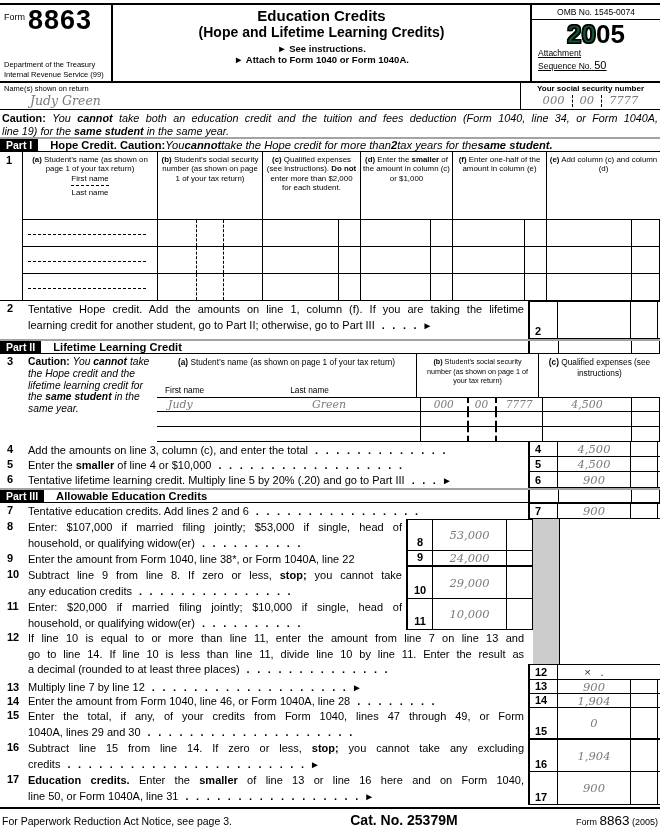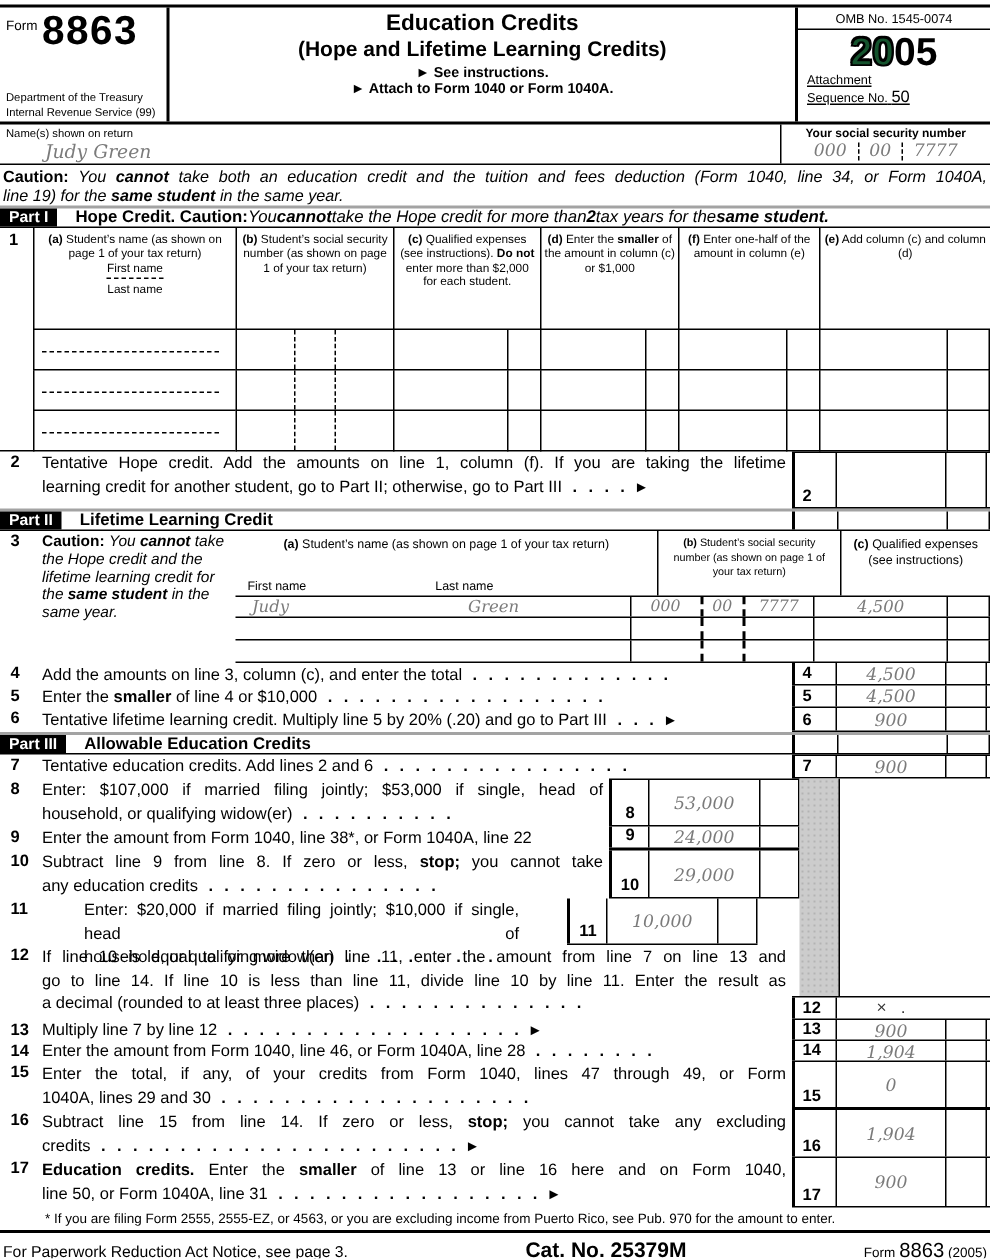--- a/index.html
+++ b/index.html
@@ -79,21 +79,21 @@
   .arrow{margin-left:6px; font-size:10px;}
   .rgroup{display:flex; width:132px; border-bottom:1px solid #000;}
   .rgroup.bt{border-top:1px solid #000;}
   .rgroup.bb2{border-bottom:2px solid #000;}
   .rno{width:30px; border-left:2px solid #000; border-right:1px solid #000; font-weight:700;
        display:flex; align-items:flex-end; justify-content:flex-start; padding:0 0 1px 5px;}
   .ramt{width:72px; display:flex; align-items:center; justify-content:center; font-size:11.5px;}
   .rcents{width:28px; border-left:1px solid #000; border-right:1px solid #000;}
   .self-end{align-self:flex-end; height:16px;}
   .h14{height:14px;} .h15{height:15px;} .h16{height:16px;}
-  .h31{height:31px;gap:28px;} .h32{height:32px;} .h33{height:33px;} .h38{height:38px;} .h50{height:50px;}
+  .h31{height:31px;} .h32{height:32px;} .h33{height:33px;} .h38{height:38px;} .h50{height:50px;}
   .h14 .ltext{line-height:12.5px;}
 
   
   .igroup{display:flex; border-bottom:1px solid #000;}
   .igroup.bt{border-top:1px solid #000;}
   .igroup.bb2{border-bottom:2.5px solid #000;}
   .ino{width:27px; border-left:2px solid #000; border-right:1px solid #000; font-weight:700;
        display:flex; align-items:flex-end; justify-content:center; padding-bottom:2px;}
   .iamt{width:73px; display:flex; align-items:center; justify-content:center; font-size:11.5px;}
   .icents{width:27px; border-left:1px solid #000; border-right:1px solid #000;}
@@ -109,21 +109,21 @@
   .p2{display:flex; height:88px;}
   .p2l{width:157px; display:flex;}
   .p2caution{flex:1; font-size:10.3px; line-height:11.8px; padding:2px 4px 0 0;}
   .p2r{flex:1; display:flex; flex-direction:column; border-bottom:1px solid #000;}
   .p2head{display:flex; height:43px;}
   .p2ha{flex:1; text-align:center; font-size:8.3px; display:flex; flex-direction:column; line-height:1.25;}
   .p2ha-top{padding-top:3px;}
   .p2ha-sub{display:flex; text-align:left; margin-top:auto; padding-bottom:1px;}
   .fn{margin-left:8px;} .lnm{margin-left:86px;}
   .p2hb{width:122px; border-left:1px solid #000; font-size:7.2px; text-align:center; padding:3px 4px 0 4px; line-height:1.35;}
-  .p2hc{width:100px; border-left:1px solid #000; font-size:8.3px; text-align:center; padding:3px 4px 0 4px; line-height:1.3;}
+  .p2hc{width:122px; border-left:1px solid #000; font-size:8.3px; text-align:center; padding:3px 4px 0 4px; line-height:1.3;}
   .p2row{display:flex; height:15px; border-top:1px solid #000;}
   .p2a{flex:1; display:flex; font-size:11px;}
   .p2first{width:145px; padding-left:11px;}
   .p2last{flex:1; padding-left:10px;}
   .p2b{width:122px; display:flex; border-left:1px solid #000; font-size:10.5px; text-align:center;}
   .p2b .t{flex:1;}
   .p2b .tmid{flex:0 0 30px; border-left:2px dashed #000; border-right:2px dashed #000;}
   .p2c{width:118px; display:flex; border-left:1px solid #000;}
   .p2cmain{width:89px; text-align:center; font-size:11px;}
   .p2ccents{width:29px; border-left:1px solid #000; border-right:1px solid #000;}
@@ -535,21 +535,20 @@
       <div class="jl"><span class="b">Education credits. </span><span>Enter the </span><span class="b">smaller</span><span> of line 13 or line 16 here and on Form 1040,</span></div>
       <div><span><span>line 50, or Form 1040A, line 31</span></span><span class="leader">. . . . . . . . . . . . . . . . .</span><span class="arrow">►</span></div>
     </div>
     <div class="rgroup">
         <div class="rno">17</div>
         <div class="ramt entry">900</div>
         <div class="rcents"></div>
       </div>
   </div>
 
-  <div class="footnote">* If you are filing Form 2555, 2555-EZ, or 4563, or you are excluding income from Puerto Rico, see Pub. 970 for the amount to enter.</div>
 
   <div class="footer">
     <span class="f-left">For Paperwork Reduction Act Notice, see page 3.</span>
     <span class="f-cat">Cat. No. 25379M</span>
     <span class="f-right">
       <span>Form</span>
       <span class="f-num">8863</span>
       <span>(2005)</span>
     </span>
   </div>

